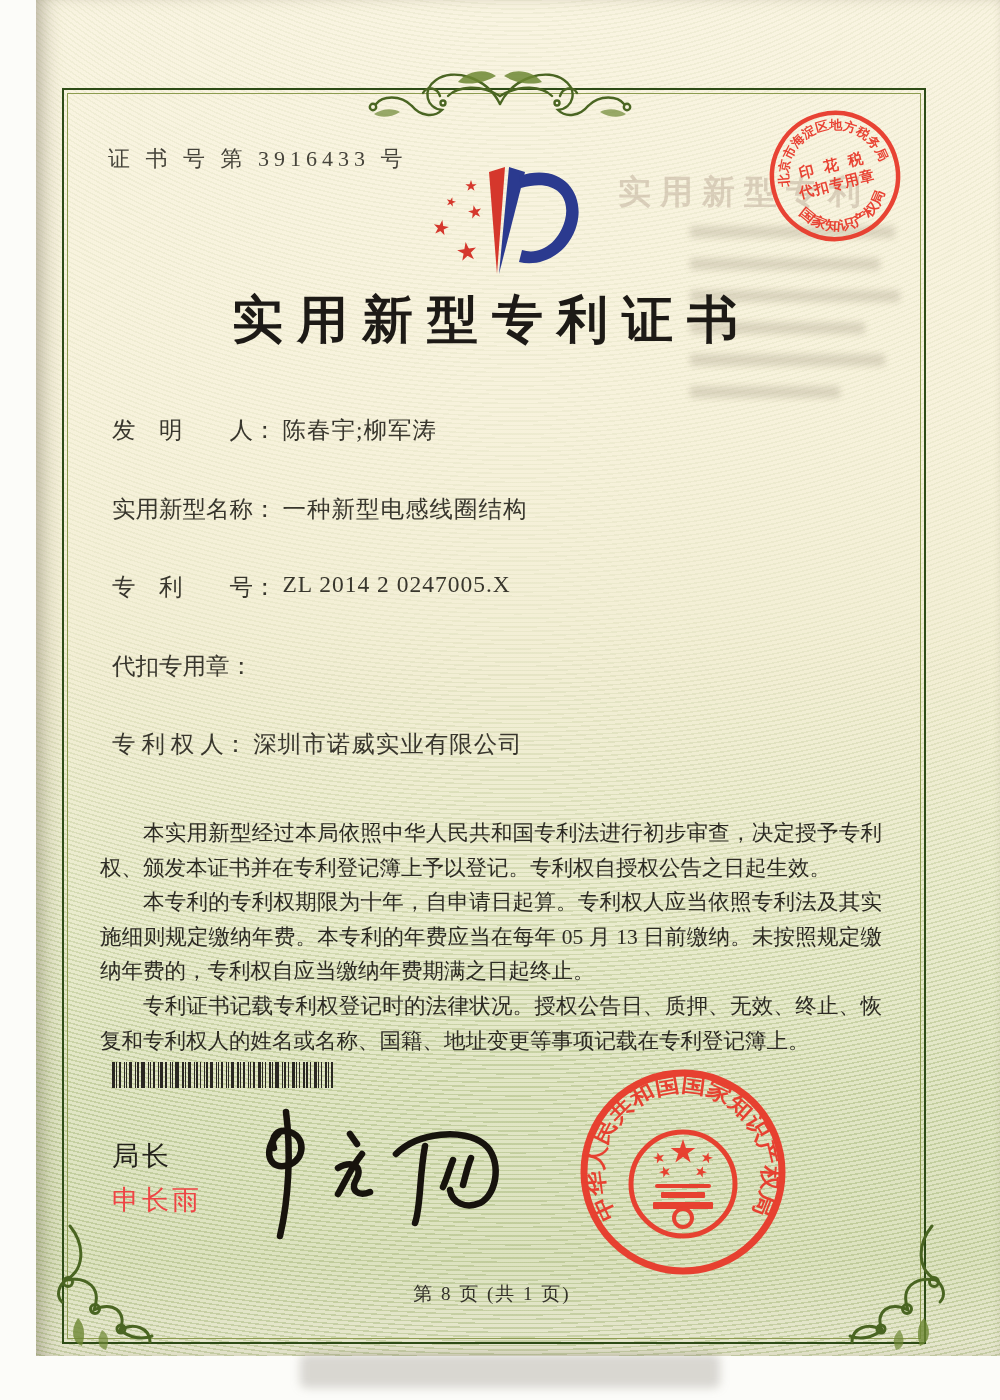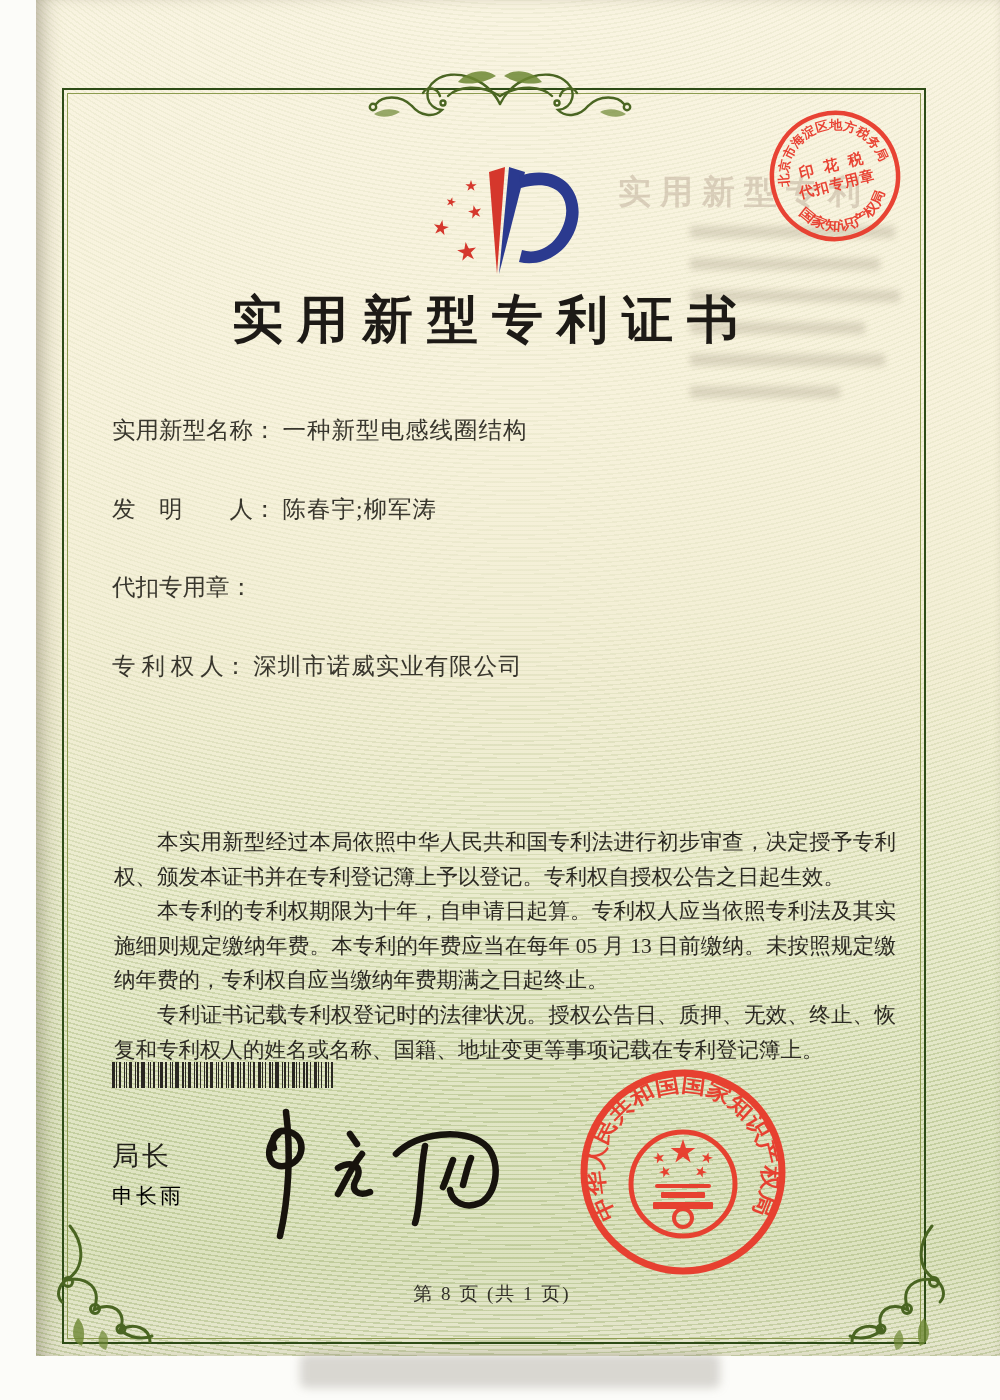--- a/index.html
+++ b/index.html
@@ -40,32 +40,32 @@
   .stamp-tax{position:absolute;left:765px;top:106px;width:140px;height:140px;transform:rotate(-14deg);opacity:.94;}
 
   .page-title{position:absolute;left:62px;top:286px;width:860px;text-align:center;
     font-size:51px;font-weight:700;letter-spacing:14px;color:#1d1a16;}
 
   .fields{position:absolute;left:112px;top:414px;width:740px;font-size:23.5px;color:#38362d;}
   .field-row{display:flex;margin-bottom:46.5px;white-space:nowrap;}
   .field-row .lbl{flex:none;}
   .field-row .val{margin-left:6px;letter-spacing:1px;}
 
-  .paras{position:absolute;left:114px;top:816px;width:782px;font-size:21.5px;line-height:34.6px;
-    color:#2c2a23;text-align:justify;margin-top:9px;}
+  .paras{position:absolute;left:100px;top:816px;width:782px;font-size:21.5px;line-height:34.6px;
+    color:#2c2a23;text-align:justify;}
   .paras p{margin:0;text-indent:2em;}
 
   .barcode{position:absolute;left:112px;top:1062px;height:26px;display:flex;align-items:stretch;}
   .barcode i{display:block;background:#2a2722;}
   .barcode s{display:block;}
 
   .signer-title{position:absolute;left:112px;top:1138px;font-family:"Liberation Sans","DejaVu Sans",sans-serif;
     font-size:27px;color:#24221c;letter-spacing:3px;}
   .signer-name{position:absolute;left:112px;top:1182px;font-family:Liberation Serif, serif;
-    font-size:21px;color:#000000;letter-spacing:3px;}
+    font-size:27px;color:#ef4444;letter-spacing:3px;}
   .signature{position:absolute;left:228px;top:1102px;width:292px;height:145px;}
 
   .seal{position:absolute;left:577px;top:1066px;width:212px;height:212px;opacity:.95;}
   .issue-date{position:absolute;left:598px;top:1228px;font-size:24px;color:#1d1b16;letter-spacing:3px;z-index:5;white-space:nowrap;}
 
   .page-footer{position:absolute;left:62px;top:1281px;width:860px;text-align:center;font-size:19px;color:#33312a;letter-spacing:2px;}
 </style>
 </head>
 <body>
 
@@ -106,20 +106,21 @@
       <path d="M16,58 C8,64 6,74 12,80"></path>
       <circle cx="18" cy="60" r="4.5"></circle>
       <circle cx="45" cy="87" r="4.5"></circle>
       <circle cx="71" cy="107" r="4"></circle>
       <path d="M70,108 C80,116 92,118 102,114"></path>
       <path d="M28,96 C20,108 22,120 32,124 C36,112 34,102 28,96 Z" fill="#6d8733" stroke="none" opacity=".8"></path>
       <path d="M52,108 C46,118 48,126 56,128 C60,118 58,112 52,108 Z" fill="#6d8733" stroke="none" opacity=".7"></path>
     </g>
   </svg>
 
+  <div class="cert-no">证 书 号 第 3916433 号</div>
 
   <div class="ghost-title">实用新型专利</div>
   <div class="ghost-bars">
     <div style="width:205px"></div>
       <div style="width:190px"></div>
       <div style="width:210px"></div>
     <div style="width:175px"></div>
       <div style="width:195px"></div>
       <div style="width:150px"></div>
   </div>
@@ -153,26 +154,30 @@
       <textPath href="#tax-arc-bottom" startOffset="50%" text-anchor="middle" textLength="108" lengthAdjust="spacingAndGlyphs">国家知识产权局</textPath>
     </text>
     <text x="70" y="64" text-anchor="middle" font-size="15" font-weight="700" letter-spacing="3" fill="#e8392a" font-family="Liberation Sans, sans-serif">印 花 税</text>
     <text x="70" y="83" text-anchor="middle" font-size="14.5" font-weight="700" letter-spacing="1" fill="#e8392a" font-family="Liberation Sans, sans-serif">代扣专用章</text>
   </svg>
 
   <div class="page-title">实用新型专利证书</div>
 
   <div class="fields">
     <div class="field-row">
+      <span class="lbl">发　明　　人：</span>
+      <span class="val">陈春宇;柳军涛</span>
+    </div>
+    <div class="field-row">
       <span class="lbl">实用新型名称：</span>
       <span class="val">一种新型电感线圈结构</span>
     </div>
     <div class="field-row">
-      <span class="lbl">发　明　　人：</span>
-      <span class="val">陈春宇;柳军涛</span>
+      <span class="lbl">专　利　　号：</span>
+      <span class="val">ZL 2014 2 0247005.X</span>
     </div>
     <div class="field-row">
       <span class="lbl">代扣专用章：</span>
     </div>
     <div class="field-row">
       <span class="lbl">专 利 权 人：</span>
       <span class="val">深圳市诺威实业有限公司</span>
     </div>
   </div>
 

